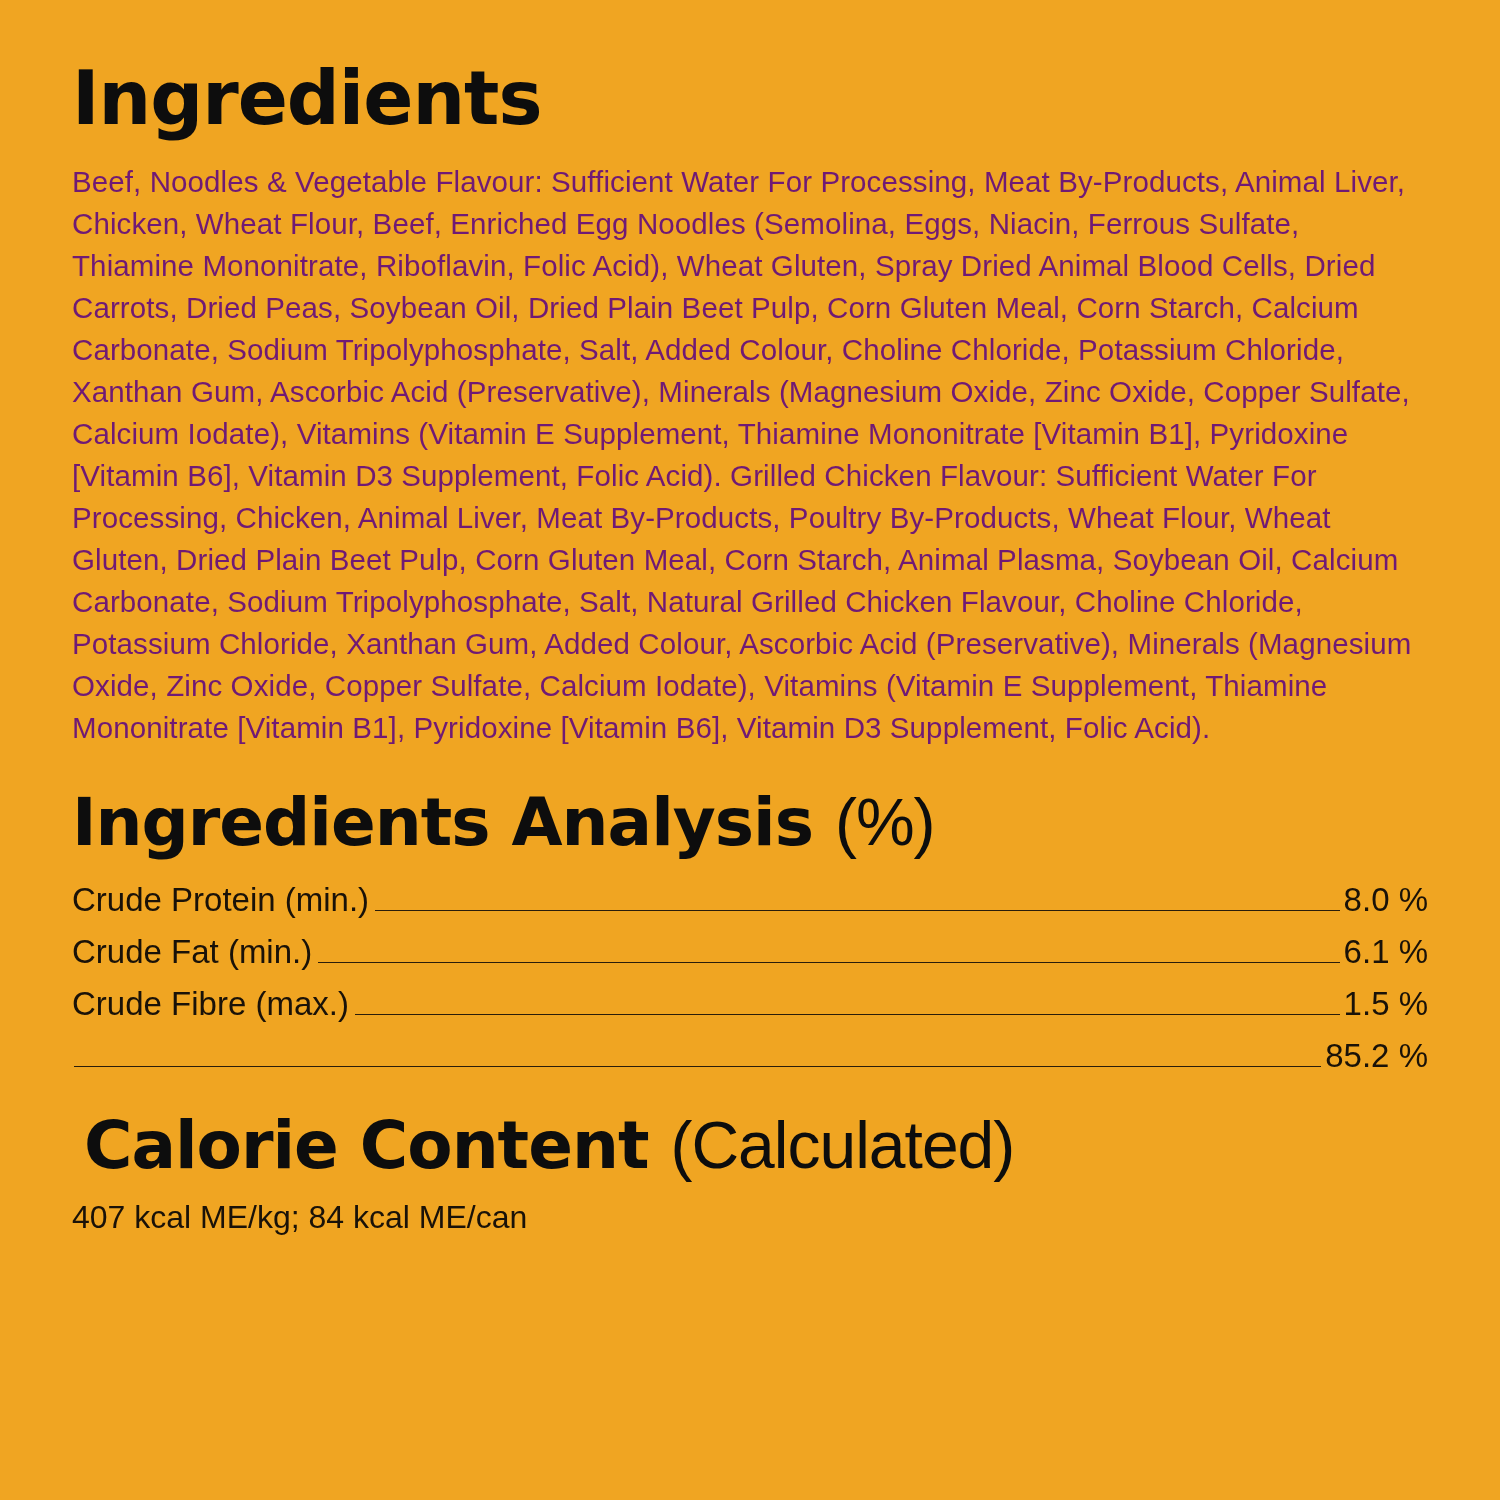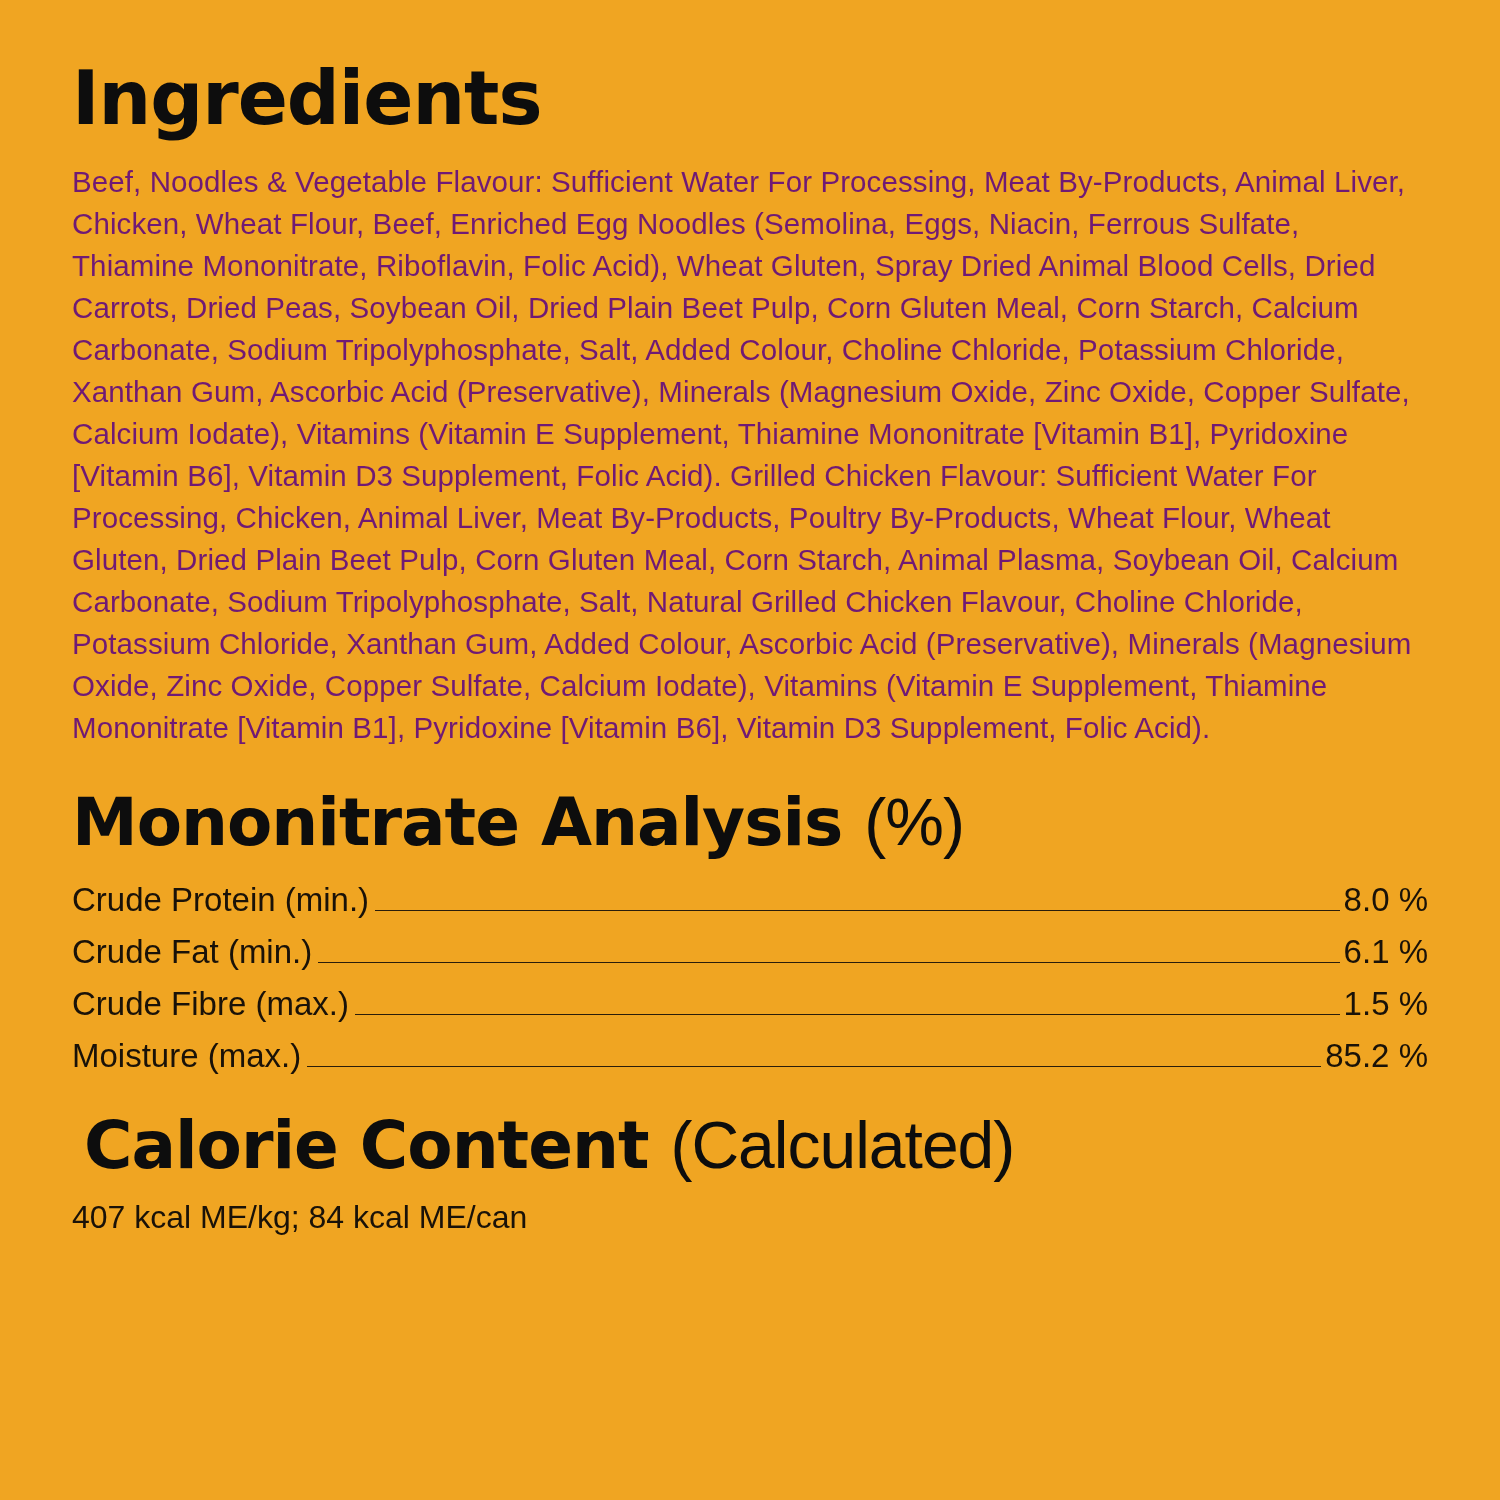--- a/index.html
+++ b/index.html
@@ -99,21 +99,21 @@
 </style>
 </head>
 <body>
 
 <div class="page">
 
   <h1 class="section-title" id="ingredients-title">Ingredients</h1>
 
   <p id="ingredients-body">Beef, Noodles &amp; Vegetable Flavour: Sufficient Water For Processing, Meat By-Products, Animal Liver, Chicken, Wheat Flour, Beef, Enriched Egg Noodles (Semolina, Eggs, Niacin, Ferrous Sulfate, Thiamine Mononitrate, Riboflavin, Folic Acid), Wheat Gluten, Spray Dried Animal Blood Cells, Dried Carrots, Dried Peas, Soybean Oil, Dried Plain Beet Pulp, Corn Gluten Meal, Corn Starch, Calcium Carbonate, Sodium Tripolyphosphate, Salt, Added Colour, Choline Chloride, Potassium Chloride, Xanthan Gum, Ascorbic Acid (Preservative), Minerals (Magnesium Oxide, Zinc Oxide, Copper Sulfate, Calcium Iodate), Vitamins (Vitamin E Supplement, Thiamine Mononitrate [Vitamin B1], Pyridoxine [Vitamin B6], Vitamin D3 Supplement, Folic Acid). Grilled Chicken Flavour: Sufficient Water For Processing, Chicken, Animal Liver, Meat By-Products, Poultry By-Products, Wheat Flour, Wheat Gluten, Dried Plain Beet Pulp, Corn Gluten Meal, Corn Starch, Animal Plasma, Soybean Oil, Calcium Carbonate, Sodium Tripolyphosphate, Salt, Natural Grilled Chicken Flavour, Choline Chloride, Potassium Chloride, Xanthan Gum, Added Colour, Ascorbic Acid (Preservative), Minerals (Magnesium Oxide, Zinc Oxide, Copper Sulfate, Calcium Iodate), Vitamins (Vitamin E Supplement, Thiamine Mononitrate [Vitamin B1], Pyridoxine [Vitamin B6], Vitamin D3 Supplement, Folic Acid).</p>
 
-  <h1 class="section-title" id="ga-title"><span>Mononitrate Analysis</span> <span class="paren">(%)</span></h1>
+  <h1 class="section-title" id="ga-title"><span>Ingredients Analysis</span> <span class="paren">(%)</span></h1>
 
   <div class="ga-table">
 
     <div class="ga-row">
       <span class="ga-label">Crude Protein (min.)</span>
       <span class="ga-leader"></span>
       <span class="ga-value">8.0 %</span>
     </div>
 
     <div class="ga-row">
@@ -122,21 +122,20 @@
       <span class="ga-value">6.1 %</span>
     </div>
 
     <div class="ga-row">
       <span class="ga-label">Crude Fibre (max.)</span>
       <span class="ga-leader"></span>
       <span class="ga-value">1.5 %</span>
     </div>
 
     <div class="ga-row">
-      <span class="ga-label">Moisture (max.)</span>
       <span class="ga-leader"></span>
       <span class="ga-value">85.2 %</span>
     </div>
 
   </div>
 
   <h1 class="section-title" id="calorie-title"><span>Calorie Content</span> <span class="paren">(Calculated)</span></h1>
 
   <p id="calorie-body">407 kcal ME/kg; 84 kcal ME/can</p>
 

